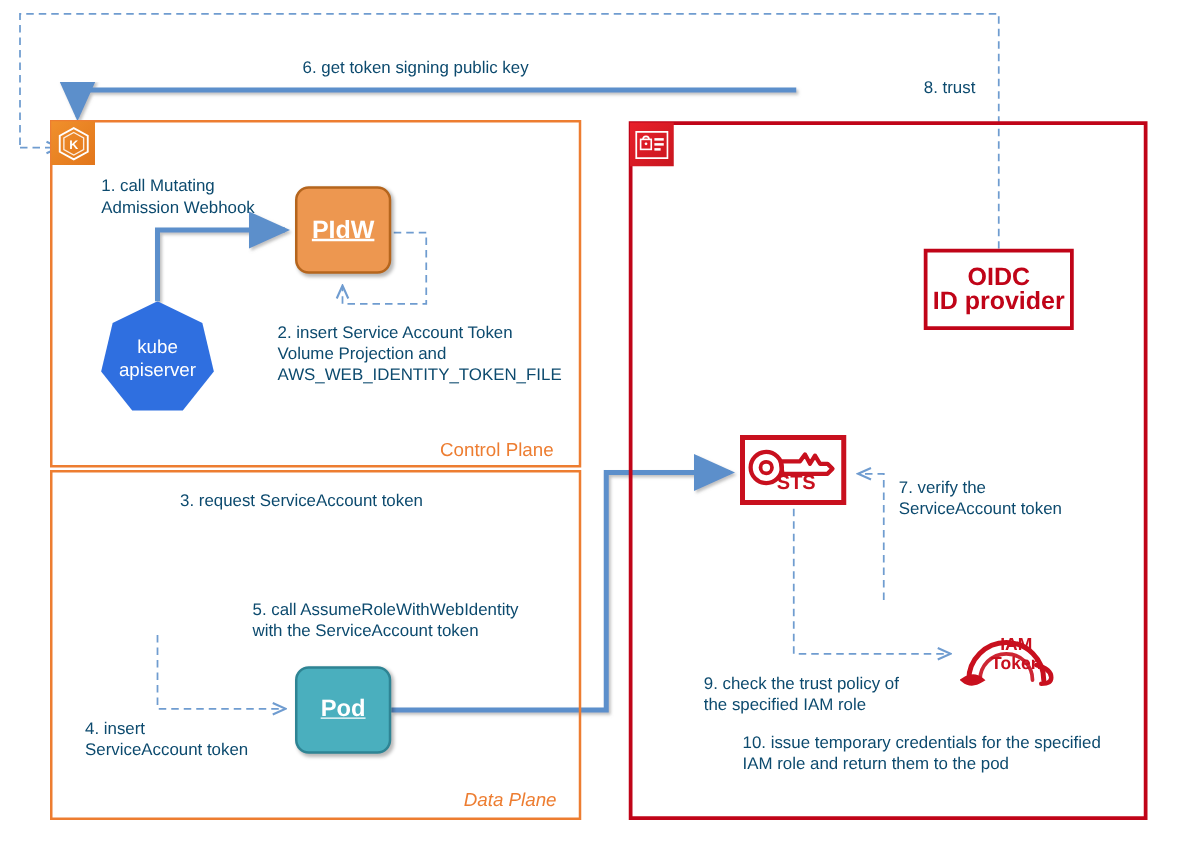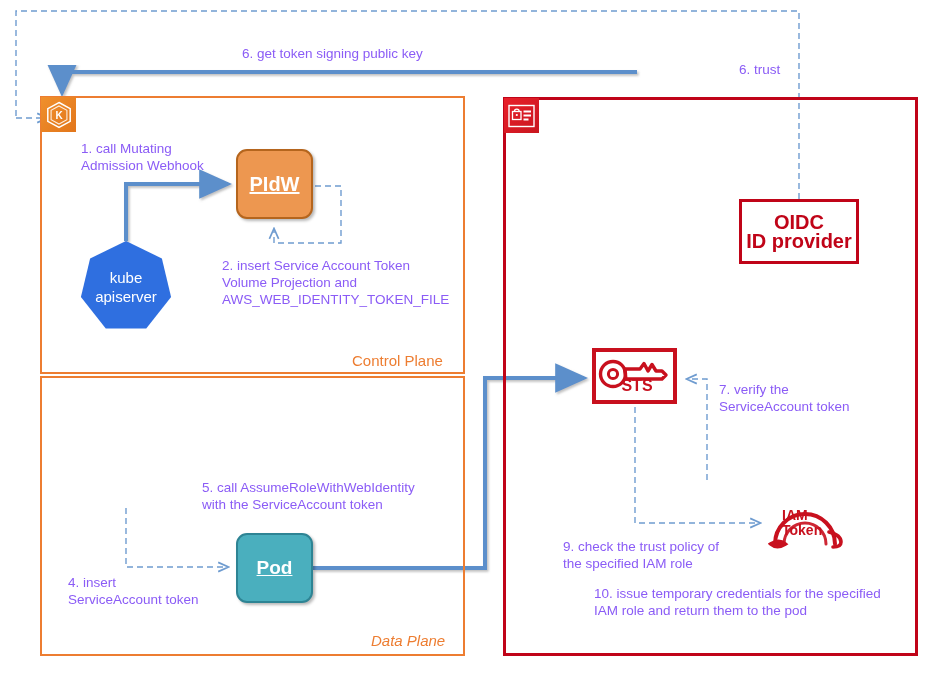--- a/index.html
+++ b/index.html
@@ -1,21 +1,21 @@
 <!DOCTYPE html>
 <html><head>
 <meta charset="utf-8">
 <style>
   html,body{margin:0;padding:0;background:#ffffff;}
   body{width:952px;height:675px;overflow:hidden;
        font-family:"Liberation Sans","DejaVu Sans",sans-serif;}
   #stage{position:relative;width:952px;height:675px;background:#fff;}
   svg#wires{position:absolute;left:0;top:0;width:952px;height:675px;}
 
-  .lbl{position:absolute;font-size:13.5px;line-height:17px;color:#8b5cf6;white-space:pre-line;}
+  .lbl{position:absolute;font-size:13.5px;line-height:17px;color:#0c4a6e;white-space:pre-line;}
   .plane-tag{position:absolute;font-size:15px;color:#ED7D31;font-weight:400;}
 
   
   .frame{position:absolute;box-sizing:border-box;background:transparent;}
   #control-plane{left:40px;top:96px;width:425px;height:278px;border:2px solid #ED7D31;}
   #data-plane{left:40px;top:376px;width:425px;height:280px;border:2px solid #ED7D31;}
   #aws-account{left:503px;top:97px;width:415px;height:559px;border:3px solid #C00418;}
 
   
   .corner-icon{position:absolute;width:35px;height:35px;display:flex;
@@ -50,21 +50,21 @@
             justify-content:center;color:#C00418;font-weight:bold;font-size:20px;
             line-height:19px;}
 
   
   #sts-icon{position:absolute;left:592px;top:348px;width:85px;height:56px;
             box-sizing:border-box;border:4px solid #C8101E;background:#fff;}
   
   #iam-role-icon{position:absolute;left:768px;top:500px;width:82px;height:52px;}
   #iam-role-icon .rlabel{position:absolute;left:14px;top:8px;width:62px;
             color:#C8101E;font-weight:bold;font-size:14px;line-height:15px;
-            text-align:left;}
+            text-align:center;}
 
   
   #lbl-6{left:242px;top:45px;}
   #lbl-8{left:739px;top:61px;}
   #lbl-1{left:81px;top:140px;}
   #lbl-2{left:222px;top:257px;}
   #lbl-3{left:144px;top:392px;}
   #lbl-5{left:202px;top:479px;}
   #lbl-4{left:68px;top:574px;}
   #lbl-7{left:719px;top:381px;}
@@ -201,26 +201,27 @@
       </g>
       <text class="rlabel-hide" x="0" y="0"></text>
     </svg>
     <div class="rlabel">
       <div>IAM</div>
       <div>Token</div>
     </div>
   </div>
 
   <div class="lbl" id="lbl-6">6. get token  signing public key</div>
-  <div class="lbl" id="lbl-8">6. trust</div>
+  <div class="lbl" id="lbl-8">8. trust</div>
   <div class="lbl" id="lbl-1">1. call Mutating
 Admission Webhook</div>
   <div class="lbl" id="lbl-2">2. insert Service Account Token
 Volume Projection and
 AWS_WEB_IDENTITY_TOKEN_FILE</div>
+  <div class="lbl" id="lbl-3">3. request ServiceAccount token</div>
   <div class="lbl" id="lbl-5">5. call AssumeRoleWithWebIdentity
 with the ServiceAccount token</div>
   <div class="lbl" id="lbl-4">4. insert
 ServiceAccount token</div>
   <div class="lbl" id="lbl-7">7. verify the
 ServiceAccount token</div>
   <div class="lbl" id="lbl-9">9. check the trust policy of
 the specified IAM role</div>
   <div class="lbl" id="lbl-10">10. issue temporary credentials for the specified
 IAM role and return them to the pod</div>

